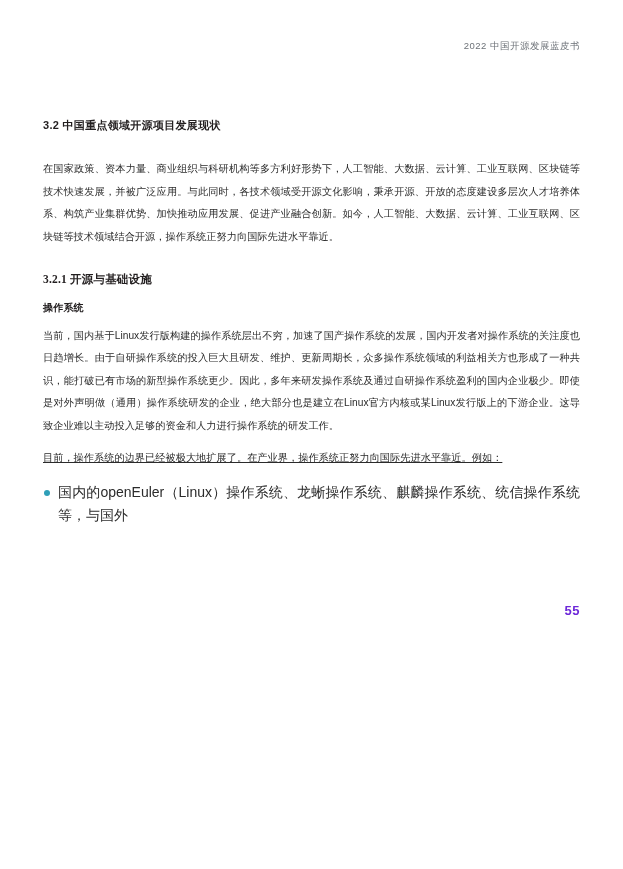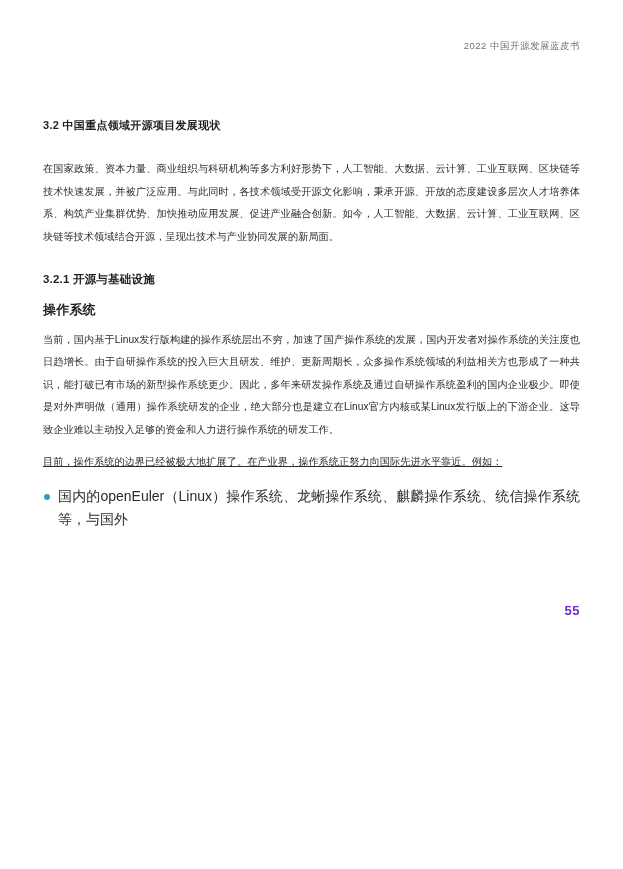--- a/index.html
+++ b/index.html
@@ -49,23 +49,24 @@
     margin: 0 0 26px 0;
     letter-spacing: 0.3px;
     line-height: 1.3;
   }
   h3.subsection-title {
     font-size: 11.5px;
     font-weight: bold;
     color: #231f20;
     margin: 24px 0 14px 0;
     letter-spacing: 0.2px;
+    font-family: Liberation Serif, serif;
   }
   h4.sub-subheading {
-    font-size: 13px;
+    font-size: 10px;
     font-weight: bold;
     color: #231f20;
     margin: 0 0 10px 0;
     letter-spacing: 0.2px;
   }
 
   p.body-text {
     font-size: 10.2px;
     line-height: 22.4px;
     color: #2b2b2b;
@@ -120,21 +121,21 @@
 <body>
 
 <div class="page">
 
   <div class="running-head">2022 中国开源发展蓝皮书</div>
 
   <div class="content">
 
     <h2 class="section-title">3.2 中国重点领域开源项目发展现状</h2>
 
-    <p class="body-text">在国家政策、资本力量、商业组织与科研机构等多方利好形势下，人工智能、大数据、云计算、工业互联网、区块链等技术快速发展，并被广泛应用。与此同时，各技术领域受开源文化影响，秉承开源、开放的态度建设多层次人才培养体系、构筑产业集群优势、加快推动应用发展、促进产业融合创新。如今，人工智能、大数据、云计算、工业互联网、区块链等技术领域结合开源，呈现出技术与产业协同发展的新局面。</p>
+    <p class="body-text">在国家政策、资本力量、商业组织与科研机构等多方利好形势下，人工智能、大数据、云计算、工业互联网、区块链等技术快速发展，并被广泛应用。与此同时，各技术领域受开源文化影响，秉承开源、开放的态度建设多层次人才培养体系、构筑产业集群优势、加快推动应用发展、促进产业融合创新。如今，人工智能、大数据、云计算、工业互联网、区块链等技术领域结合开源，操作系统正努力向国际先进水平靠近。</p>
 
     <h3 class="subsection-title">3.2.1 开源与基础设施</h3>
 
     <h4 class="sub-subheading">操作系统</h4>
 
     <p class="body-text">当前，国内基于Linux发行版构建的操作系统层出不穷，加速了国产操作系统的发展，国内开发者对操作系统的关注度也日趋增长。由于自研操作系统的投入巨大且研发、维护、更新周期长，众多操作系统领域的利益相关方也形成了一种共识，能打破已有市场的新型操作系统更少。因此，多年来研发操作系统及通过自研操作系统盈利的国内企业极少。即使是对外声明做（通用）操作系统研发的企业，绝大部分也是建立在Linux官方内核或某Linux发行版上的下游企业。这导致企业难以主动投入足够的资金和人力进行操作系统的研发工作。</p>
 
 
 
     <p class="body-text">目前，操作系统的边界已经被极大地扩展了。在产业界，操作系统正努力向国际先进水平靠近。例如：</p>

